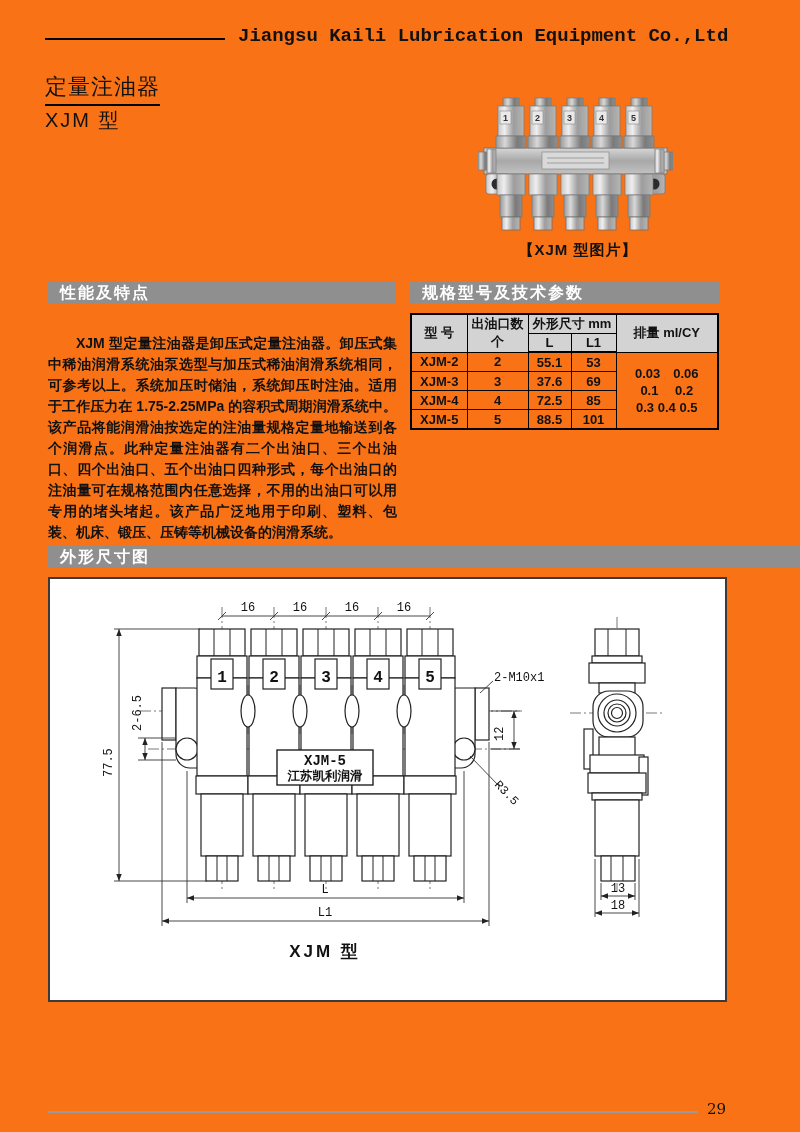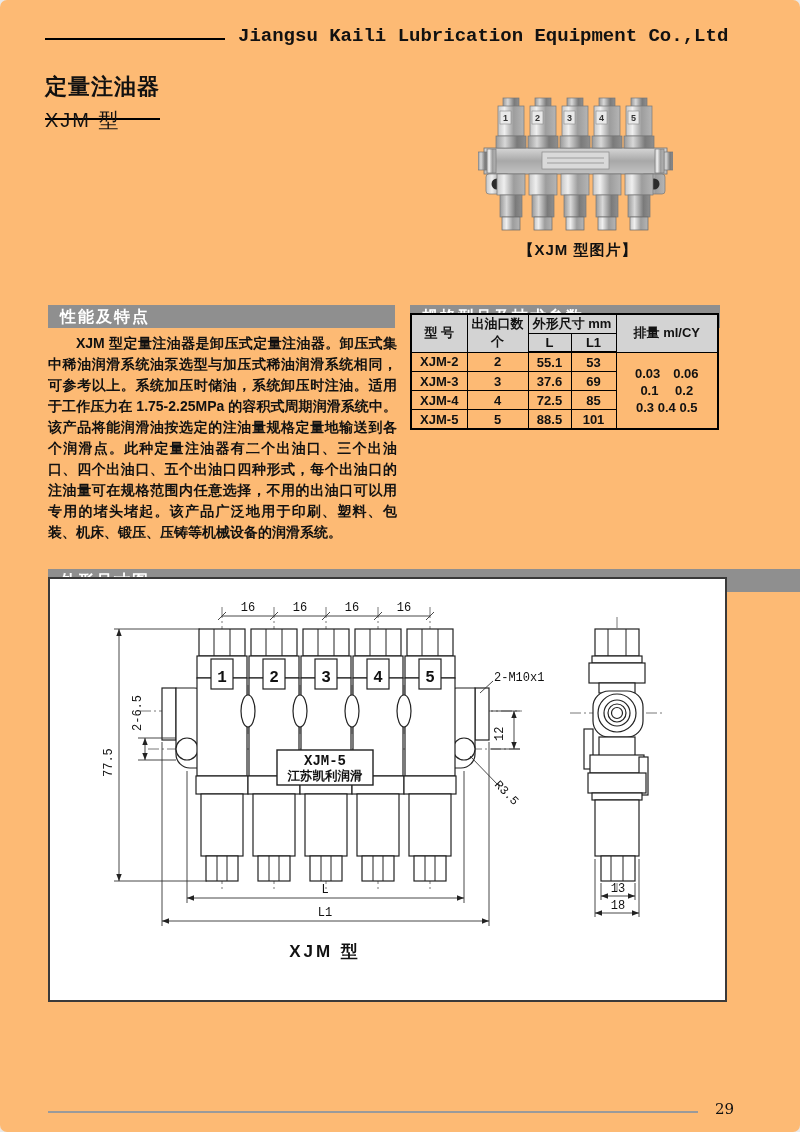--- a/index.html
+++ b/index.html
@@ -1,37 +1,37 @@
 <!DOCTYPE html>
 <html><head>
 <meta charset="utf-8">
 <style>
   html,body{margin:0;padding:0;background:#e9e9e9;}
-  #page{position:relative;width:800px;height:1132px;background:#fdba74;overflow:hidden;
-        font-family:"Liberation Sans",sans-serif;color:#111;border-radius:7px;}
+  #page{position:relative;width:800px;height:1132px;background:#f97316;overflow:hidden;
+        font-family:"Liberation Sans",sans-serif;color:#111;}
   .abs{position:absolute;}
 
   
   #header-rule{left:45px;top:38px;width:180px;height:2px;background:#000;}
   #header-title{left:238px;top:25px;font-family:"Liberation Mono",monospace;
                 font-weight:700;font-size:19px;letter-spacing:0px;white-space:nowrap;}
 
   
-  #product-title{left:45px;top:72px;font-size:22px;font-weight:700;
-                 border-bottom:2.5px solid #000;padding-bottom:16px;letter-spacing:1px;}
+  #product-title{left:45px;top:72px;font-size:22px;font-weight:400;
+                 border-bottom:2.5px solid #000;padding-bottom:2px;letter-spacing:1px;}
   #product-model{left:45px;top:107px;font-size:20px;font-weight:500;letter-spacing:2px;}
 
   
   #photo{left:478px;top:94px;width:195px;height:142px;}
   #photo-caption{left:468px;top:241px;width:220px;text-align:center;
                  font-size:15px;font-weight:700;letter-spacing:1px;}
 
   
   .section-bar{height:23px;background:#8f8f8f;color:#fff;font-size:16px;font-weight:700;
-               line-height:23px;padding-left:12px;letter-spacing:2px;box-sizing:border-box;margin-top:24px;}
+               line-height:23px;padding-left:12px;letter-spacing:2px;box-sizing:border-box;}
   #features-bar{left:48px;top:281px;width:347px;}
   #specs-bar{left:410px;top:281px;width:310px;}
   #drawing-bar{left:48px;top:545px;width:794px;}
 
   
   #features-text{left:48px;top:309px;width:349px;font-size:14px;line-height:21px;
                  text-align:justify;text-indent:2em;font-weight:600;margin-top:24px;}
 
   
   #spec-table{left:410px;top:306px;width:307px;border-collapse:collapse;
@@ -54,21 +54,21 @@
   .dt{font:12px "Liberation Mono",monospace;fill:#111;}
   .dtc{font-weight:700;font-size:17px;letter-spacing:3px;fill:#111;
        font-family:"Liberation Sans",sans-serif;}
   .num{font:700 16px "Liberation Mono",monospace;fill:#111;}
   .lb1{font:700 14px "Liberation Mono",monospace;fill:#111;}
   .lb2{font:600 12.5px "Liberation Sans",sans-serif;fill:#111;}
   .ph-num{font:700 9px "Liberation Sans",sans-serif;fill:#333;}
 
   
   #footer-rule{left:48px;top:1111px;width:650px;height:2px;background:#9a9a9a;}
-  #footer-page{left:707px;top:1100px;font-family:"DejaVu Serif",serif;font-size:15px;margin-left:8px;}
+  #footer-page{left:707px;top:1100px;font-family:"DejaVu Serif",serif;font-size:15px;}
 </style>
 </head>
 <body>
 
 <div id="page">
 
   <div class="abs" id="header-rule"></div>
   <div class="abs" id="header-title">Jiangsu Kaili Lubrication Equipment Co.,Ltd</div>
 
   <div class="abs" id="product-title">定量注油器</div>

